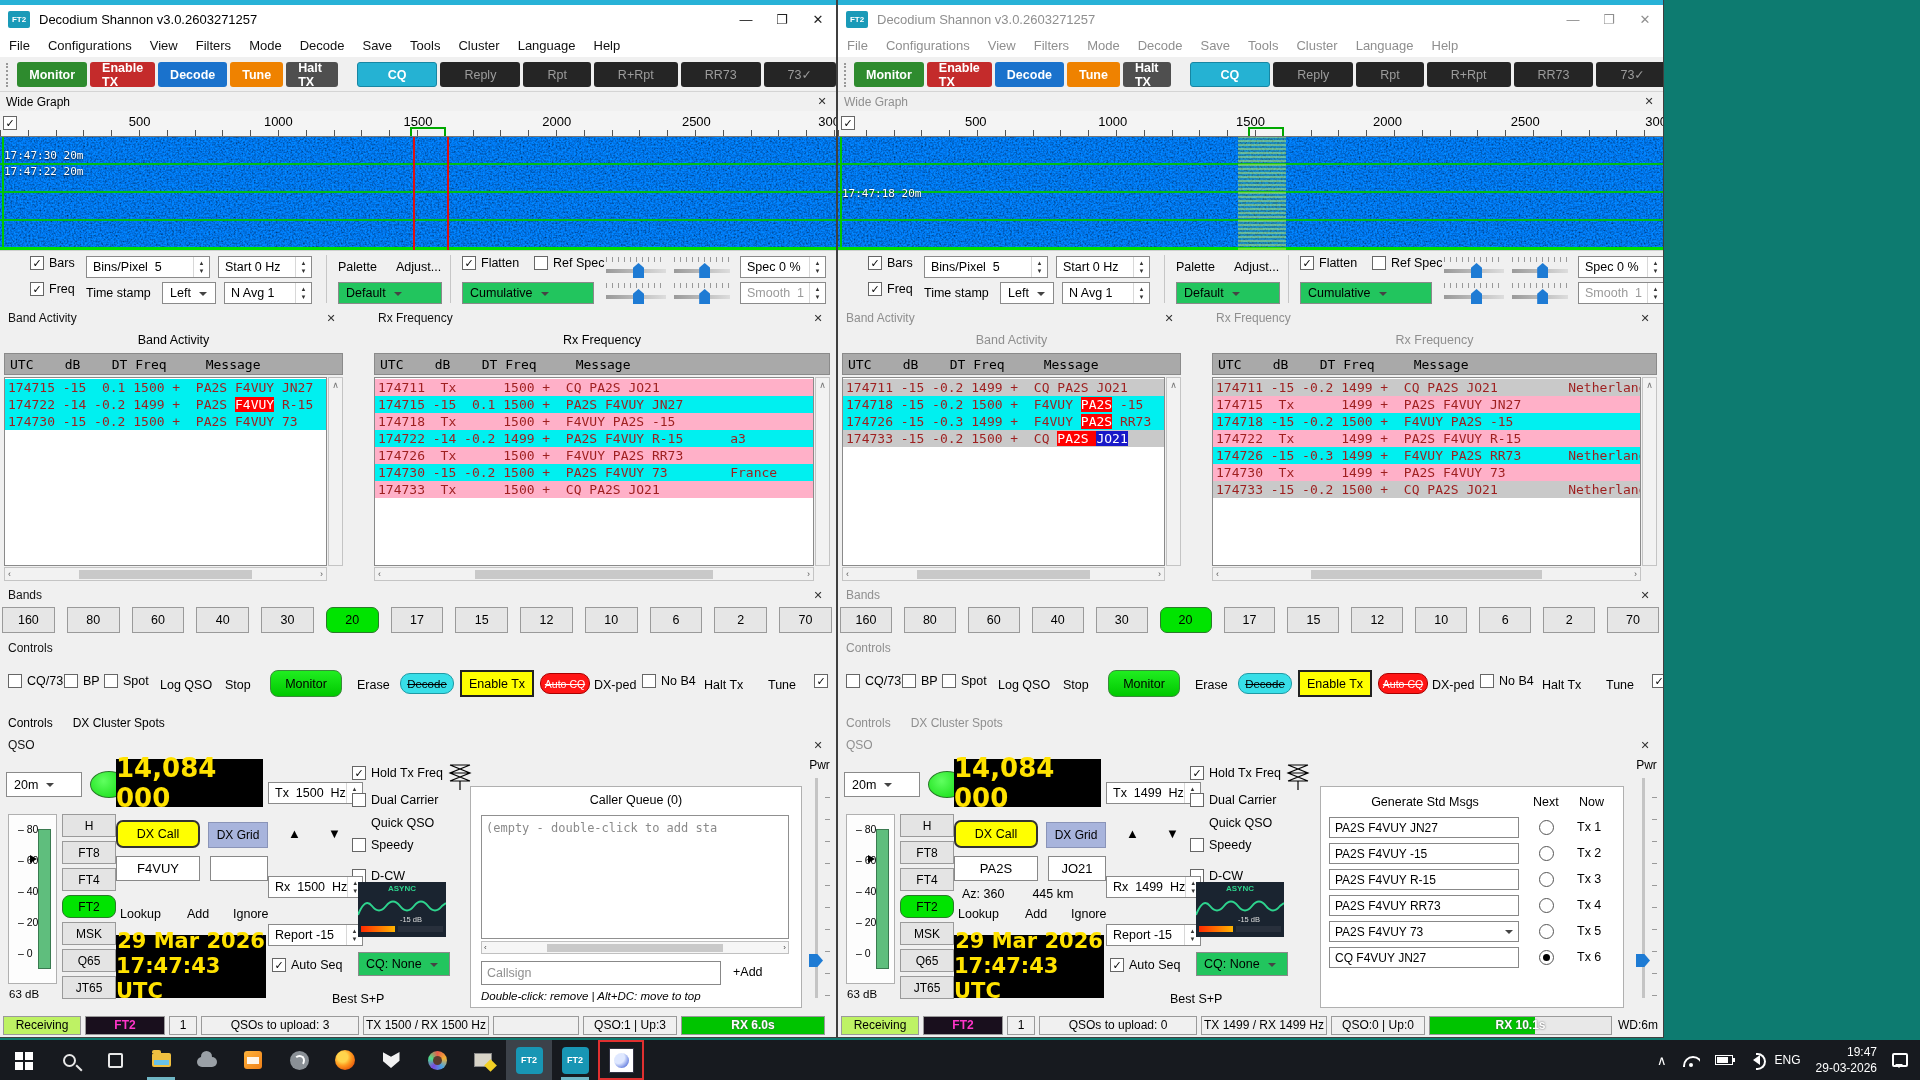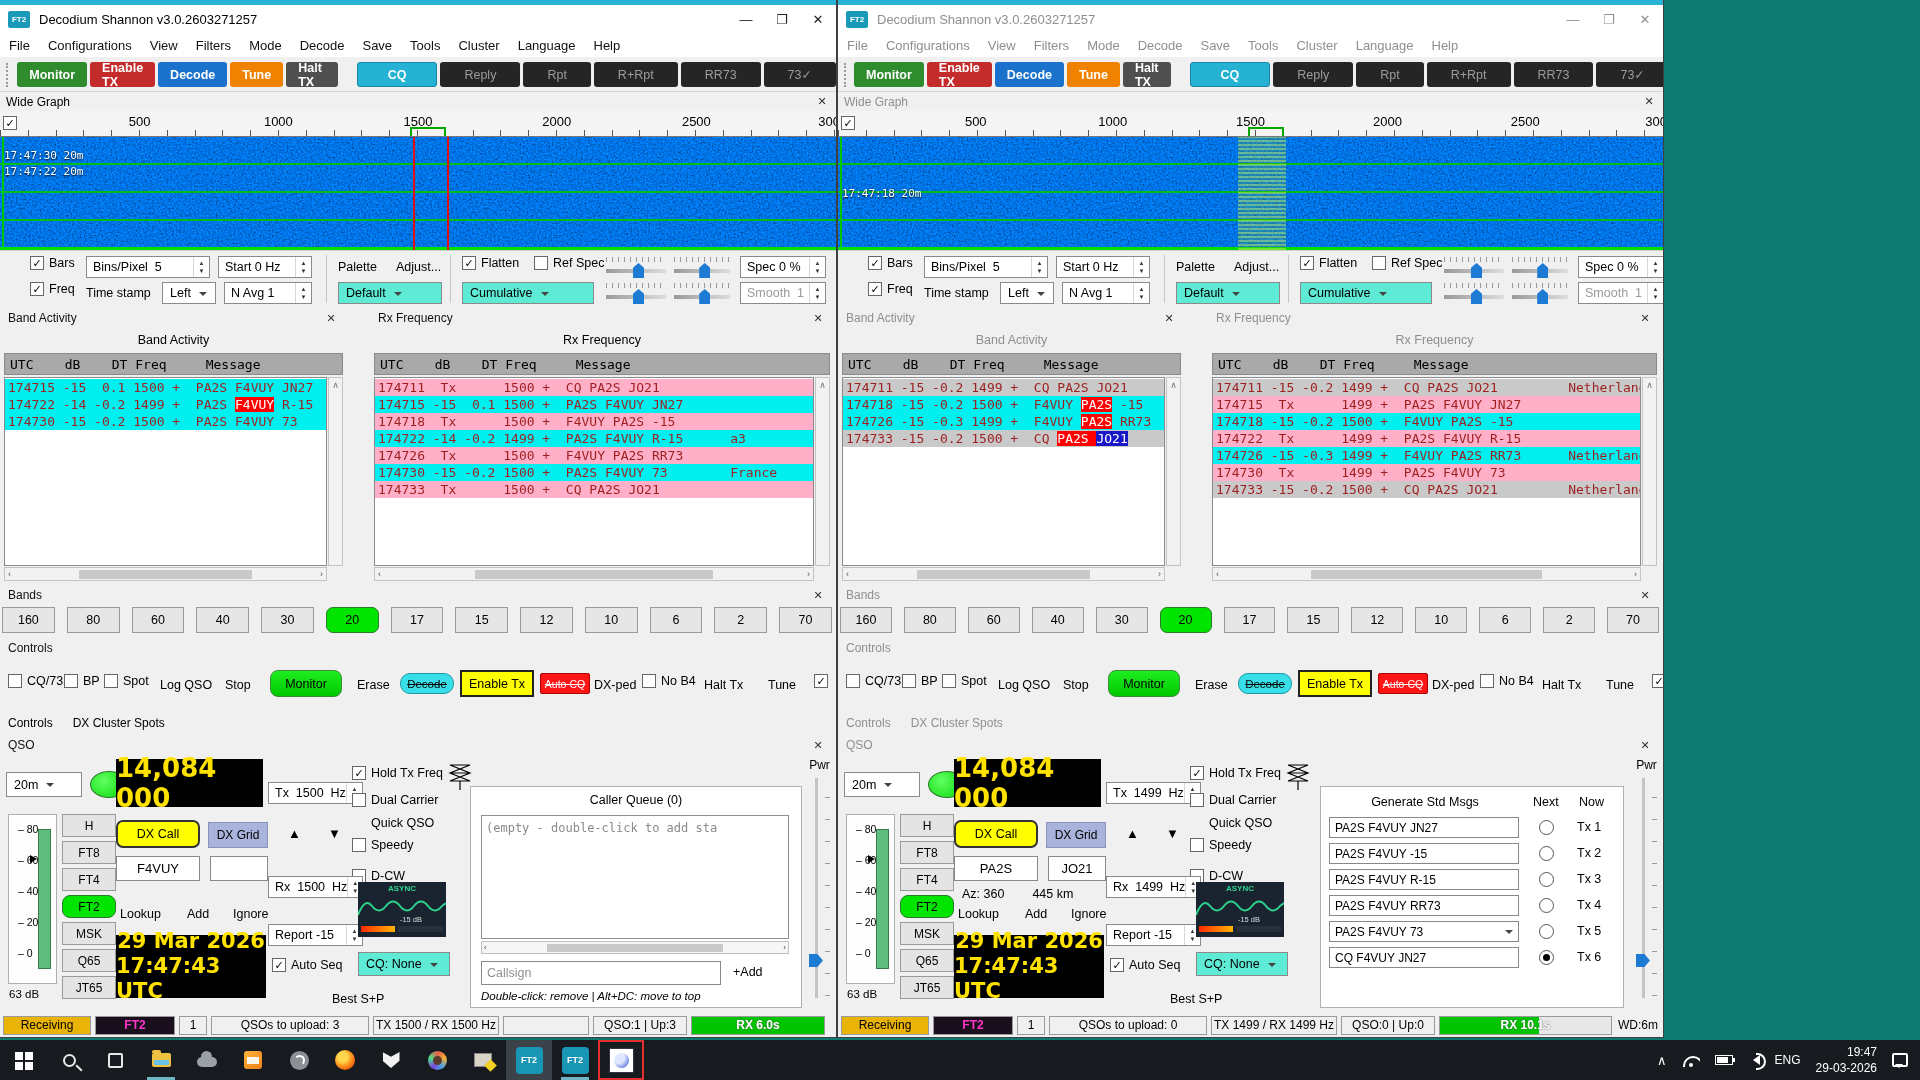--- a/index.html
+++ b/index.html
@@ -49,21 +49,21 @@
   .wr1{top:5px}.wr2{top:31px}
   .cblk{position:absolute;display:flex;align-items:flex-start;gap:5px;height:22px}
   .cb{display:inline-flex;width:14px;height:14px;background:#fff;border:1px solid #666;align-items:center;justify-content:center;font-size:11px;flex:none}
   .cb.on::after{content:"✓"}
   .spin{position:absolute;height:22px;background:#fff;border:1px solid #8a8a8a;display:flex;align-items:center;padding-left:6px;white-space:pre}
   .spin .ar{margin-left:auto;width:16px;height:100%;display:flex;flex-direction:column;align-items:center;justify-content:center;font-size:6px;color:#333;border-left:1px solid #d8d8d8;line-height:1.4}
   .spin .ar::before{content:"▲"}.spin .ar::after{content:"▼"}
   .spin.dis{color:#9a9a9a}
   .dd{position:absolute;height:22px;background:#fff;border:1px solid #8a8a8a;display:flex;align-items:center;padding:0 7px}
   .dd .car{margin-left:auto;width:0;height:0;border:4px solid transparent;border-top-color:#444;margin-top:5px;margin-left:8px}
-  .ddg{background:#5eead4}
+  .ddg{background:#22c55e}
   .wlbl{position:absolute;height:22px;display:flex;align-items:center}
   .sld{position:absolute;height:22px}
   .sld .ticks{position:absolute;top:1px;left:0;right:0;height:5px;background:repeating-linear-gradient(90deg,#999 0 1px,transparent 1px 6px)}
   .sld .track{position:absolute;top:13px;left:0;right:0;height:4px;background:linear-gradient(90deg,#9a9a9a,#ddd)}
   .sld .hnd{position:absolute;top:7px;left:45%;width:11px;height:15px;background:#1e7bd4;clip-path:polygon(50% 0,100% 32%,100% 100%,0 100%,0 32%)}
   .vsep{position:absolute;top:4px;bottom:4px;width:1px;background:#c6c6c6}
   .w-bars{left:30px}.w-bins{left:86px;width:124px}.w-start{left:218px;width:94px}
   .w-pal{left:338px}.w-adj{left:396px}
   .w-flat{left:462px}.w-ref{left:534px}
   .w-s1{left:606px;width:60px}.w-s2{left:674px;width:56px}
@@ -94,21 +94,21 @@
   .band-btn.on{background:#00e400;border-color:#2a7a2a;border-radius:7px}
   .ctl-hdr{top:637px;left:2px;right:4px}
   .ctlrow{position:absolute;top:658px;height:54px;left:2px;right:0;font-size:12.5px}
   .ctlrow .cblk,.ctlrow .clbl{top:16px}
   .clbl{position:absolute;height:22px;display:flex;align-items:center}
   .c-cq73{left:6px}.c-bp{left:62px}.c-spot{left:102px}.c-log{left:158px}.c-stop{left:223px}
   .c-erase{left:355px}.c-dxped{left:592px}.c-nob4{left:640px}.c-halt{left:702px}.c-tune{left:766px}.c-cbend{left:812px}
   .btn-mon{position:absolute;left:268px;top:12px;width:72px;height:27px;background:linear-gradient(#20ee20,#00c800);border:1px solid #3a8a3a;border-radius:8px;display:flex;align-items:center;justify-content:center}
   .btn-dec{position:absolute;left:398px;top:15px;width:54px;height:21px;background:#38dfe8;border:1px solid #1f9aa5;border-radius:10px;display:flex;align-items:center;justify-content:center;font-size:11.5px;text-decoration:line-through}
   .btn-etx{position:absolute;left:458px;top:12px;width:74px;height:27px;background:#ffff00;border:2px solid #222;display:flex;align-items:center;justify-content:center}
-  .btn-acq{position:absolute;left:538px;top:15px;width:50px;height:21px;background:#ff1515;color:#fff;border:1px solid #a00;border-radius:2px;display:flex;align-items:center;justify-content:center;font-size:10.5px;text-decoration:line-through}
+  .btn-acq{position:absolute;left:538px;top:15px;width:50px;height:21px;background:#ff1515;color:#fff;border:1px solid #a00;border-radius:10px;display:flex;align-items:center;justify-content:center;font-size:10.5px;text-decoration:line-through}
 
   
   .tabs{position:absolute;top:712px;left:0;right:0;height:22px;display:flex;gap:20px;padding-left:8px;align-items:center;font-size:12px}
   .qso-hdr{top:734px;left:2px;right:4px}
   .qso{position:absolute;top:756px;left:0;right:0;height:258px;font-size:12.5px}
   .q-band{left:6px;top:16px;width:76px;height:25px}
   .q-led{position:absolute;left:90px;top:15px;width:38px;height:27px;background:radial-gradient(circle at 35% 35%,#60ff60,#00d400);border-radius:50%;border:1px solid #2a7a2a}
   .q-freq{position:absolute;left:116px;top:3px;width:147px;height:48px;background:#000;color:#ffe200;font-size:26px;font-weight:bold;display:flex;align-items:center;justify-content:center;font-family:"DejaVu Sans",sans-serif}
   .q-tx{left:268px;top:26px;width:95px;height:22px}
   .q-hold{left:352px;top:10px}.q-dual{left:352px;top:37px}
@@ -166,21 +166,21 @@
   .std-row{height:26px;position:relative}
   .std-field{position:absolute;left:0;top:2px;width:190px;height:21px;border:1px solid #888;font-size:12px;display:flex;align-items:center;padding:0 5px;background:#fff;white-space:nowrap;overflow:hidden}
   .std-field .car{margin-left:auto;width:0;height:0;border:4px solid transparent;border-top-color:#444;margin-top:5px}
   .radio{position:absolute;left:210px;top:5px;width:15px;height:15px;border:1px solid #555;border-radius:50%;background:#fff}
   .radio.on::after{content:"";position:absolute;inset:3px;background:#000;border-radius:50%}
   .std-tx{position:absolute;left:248px;top:5px;font-size:12.5px}
 
   
   .status{position:absolute;left:0;right:0;top:1014px;height:22px;display:flex;gap:4px;padding:0 3px;align-items:center;font-size:12px}
   .seg{height:19px;border:1px solid #9a9a9a;background:#f0f0f0;display:flex;align-items:center;justify-content:center;padding:0 5px;white-space:nowrap;overflow:hidden}
-  .seg-rec{width:88px;background:#eab308}
+  .seg-rec{width:78px;background:#bef264}
   .seg-mode{width:80px;background:#190f1d;color:#ff35c8;font-weight:bold}
   .seg-n{width:28px}
   .seg-up{width:158px}
   .seg-txrx{width:126px}
   .seg-sp{width:86px}
   .seg-qso{width:94px}
   .seg-prog{flex:1;position:relative;background:#e8e8e8;padding:0}
   .fill{position:absolute;left:0;top:0;bottom:0;background:#00c400}
   .proglab{position:relative;color:#fff;font-weight:bold;text-shadow:0 0 2px #555}
   .seg-wd{border:none;background:none;padding:0 2px}

